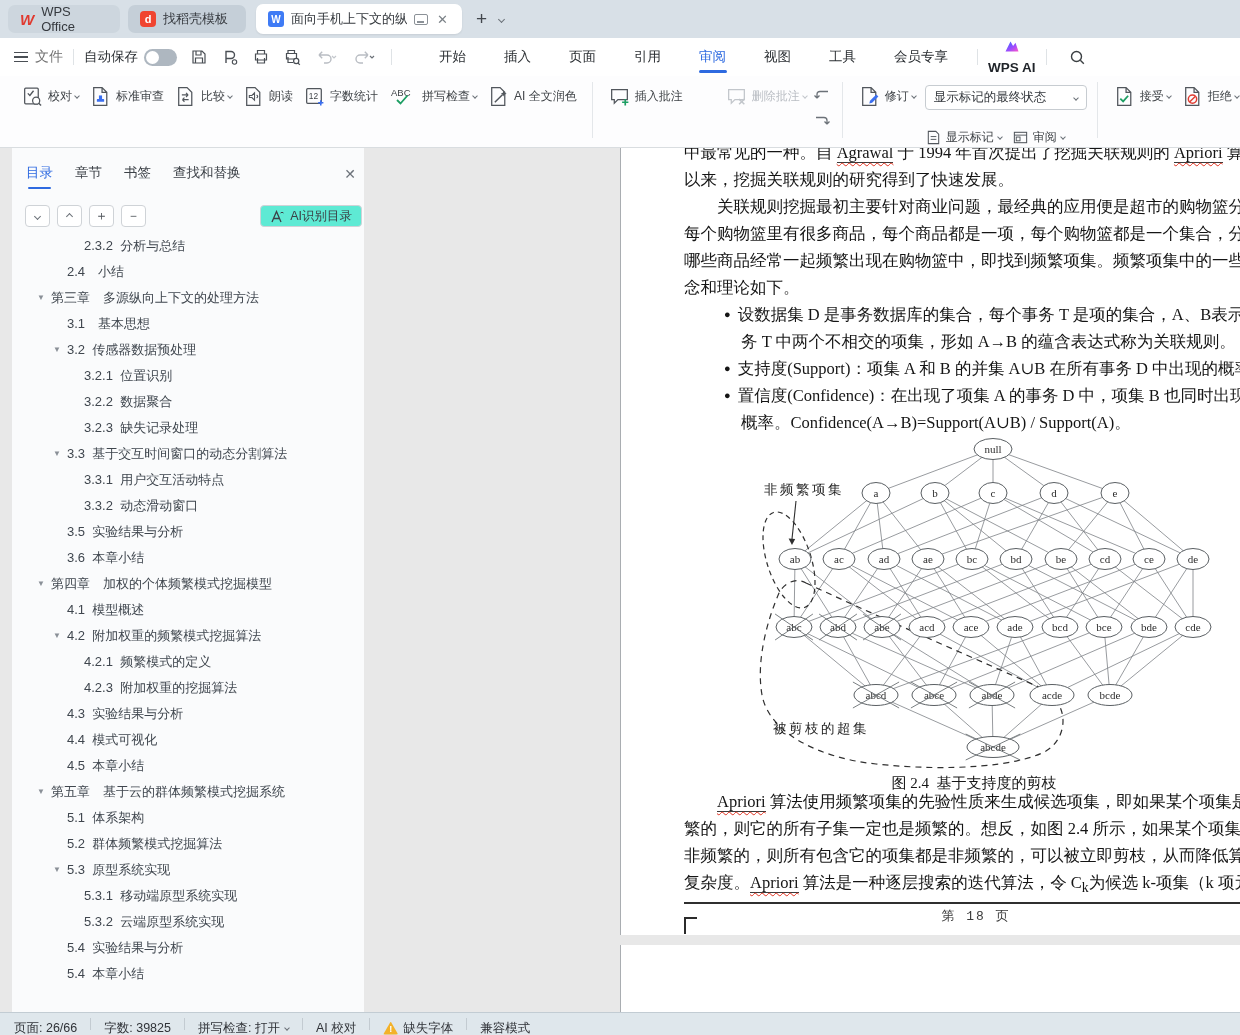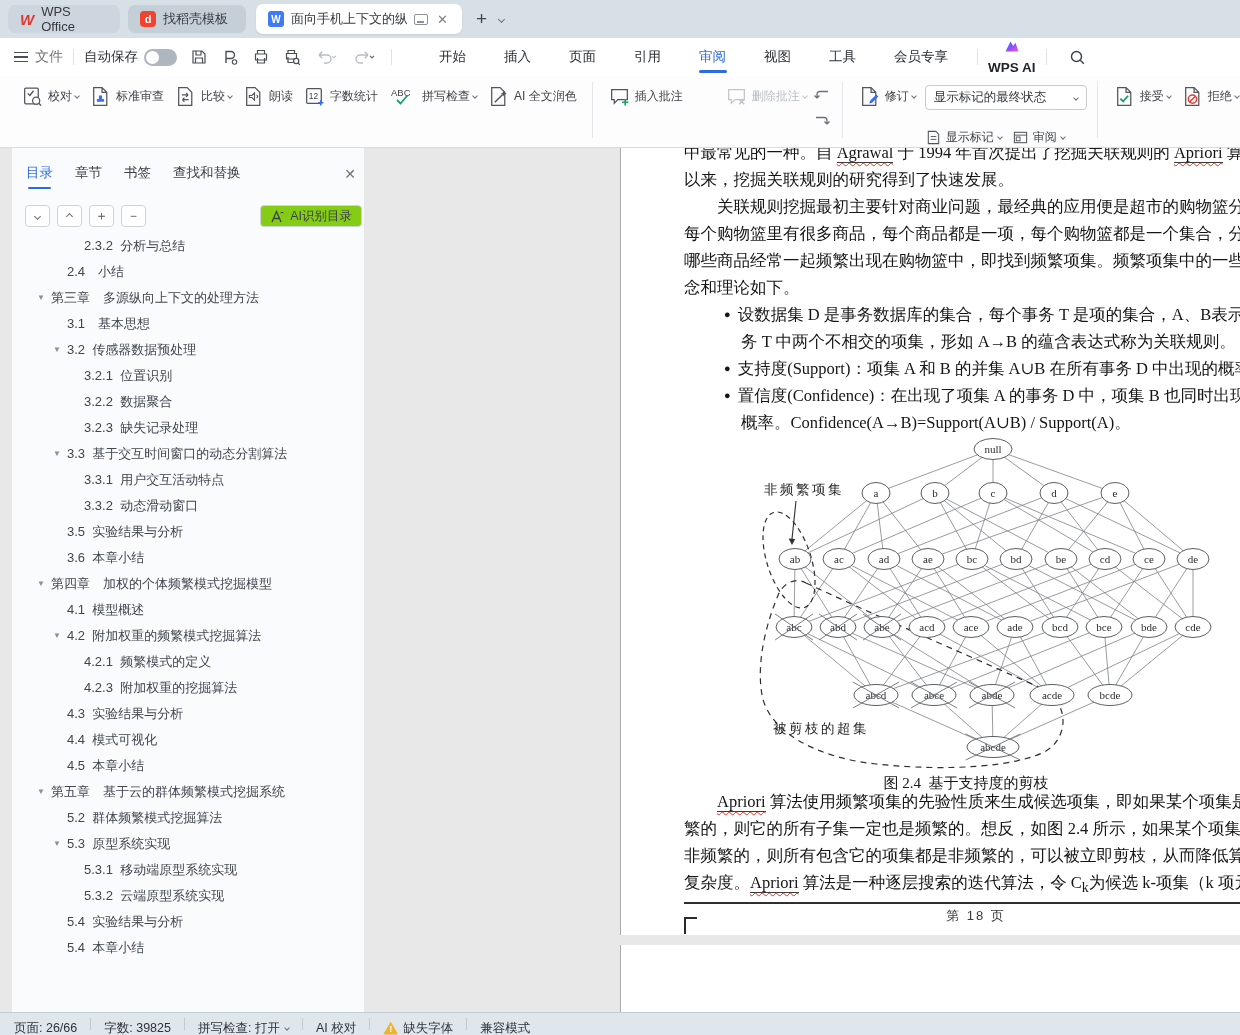--- a/index.html
+++ b/index.html
@@ -63,43 +63,43 @@
   
   .bodyarea { position:absolute; left:0; top:148px; width:100%; height:864px; }
   .sidebar { position:absolute; left:0; top:0; width:363px; height:100%; background:#fafbfc; border-right:1px solid #0f172a; overflow:hidden;margin-left:12px; }
   .stabs { display:flex; align-items:center; margin:16px 0 0 14px; gap:22px; font-size:13.5px; color:#3c4147; }
   .stab { position:relative; padding-bottom:7px; }
   .stab.active { color:#2e6ae0; }
   .stab.active::after { content:""; position:absolute; left:2px; right:2px; bottom:0; height:2.5px; background:#2e6ae0; border-radius:2px; }
   .sclose { position:absolute; right:18px; top:18px; color:#6c727a; font-size:14px; }
   .stoolbar { position:absolute; left:13px; top:57px; right:12px; display:flex; align-items:center; }
   .sqbtn { width:25px; height:22px; border:1px solid #cfd3d7; border-radius:4px; background:#fff; margin-right:7px; display:flex; align-items:center; justify-content:center; color:#50555b; font-size:13px; }
-  .aibtn { margin-left:auto; height:22px; border:1px solid #cfd3d7; border-radius:4px; background:#84cc16; display:flex; align-items:center; gap:5px; padding:0 9px; font-size:12.5px; color:#3c4147; }
+  .aibtn { margin-left:auto; height:22px; border:1px solid #cfd3d7; border-radius:4px; background:#5eead4; display:flex; align-items:center; gap:5px; padding:0 9px; font-size:12.5px; color:#3c4147; }
   .toc { position:absolute; left:0; top:92px; right:8px; bottom:0; overflow:hidden; }
   .tocrow { height:26px; line-height:26px; position:relative; font-size:13px; color:#3f464e; white-space:pre; }
   .tocrow .arr { position:absolute; top:0; font-size:8px; color:#8a9097; }
   .tocrow.l1 .arr { left:25px; } .tocrow.l2 .arr { left:41px; }
   .tocrow.l1 { padding-left:39px; } .tocrow.l2 { padding-left:55px; } .tocrow.l3 { padding-left:72px; }
   .sscroll { position:absolute; left:352px; top:417px; width:4px; height:425px; border-radius:2px; background:#c5c9cc; }
 
   
   .docarea { position:absolute; left:364px; top:0; right:0; bottom:0; background:#e8e8e8; overflow:hidden; }
   .page { position:absolute; left:256px; top:0; width:700px; height:787px; background:#fff; border-left:1px solid #a9adb1; border-right:1px solid #c6c9cc; }
   .page2 { position:absolute; left:256px; top:797px; width:700px; height:80px; background:#fff; border-left:1px solid #a9adb1; }
   .dlines { position:absolute; left:0; width:680px; }
   .line { height:27px; line-height:27px; padding-left:63px; font-family:"Liberation Serif","DejaVu Serif",serif; font-size:16.5px; color:#151515; white-space:pre; }
   .line.indent { text-indent:33px; }
   .line.bullet { padding-left:103px; }
   .line.cont { padding-left:120px; }
   .line .bdot { font-size:11px; vertical-align:2px; margin-right:7px; }
   .spell { border-bottom:1px solid #3a3a3a; text-decoration:underline wavy #e0301e 1px; text-underline-offset:3.5px; }
   .figure { position:absolute; left:0; top:285px; width:640px; height:345px; }
-  .caption { position:absolute; left:80px; top:626px; width:530px; text-align:center; font-family:"Liberation Serif","DejaVu Serif",serif; font-size:15px; color:#151515; white-space:pre; }
+  .caption { position:absolute; left:88px; top:626px; width:530px; text-align:center; font-family:"Liberation Serif","DejaVu Serif",serif; font-size:15px; color:#151515; white-space:pre; }
   .footrule { position:absolute; left:63px; top:754px; width:640px; height:2px; background:#2f2f2f; }
-  .pagefoot { position:absolute; left:90px; top:759px; width:530px; text-align:center; font-family:Liberation Sans, sans-serif; font-size:13px; color:#3b3b3b; letter-spacing:2px; }
+  .pagefoot { position:absolute; left:90px; top:759px; width:530px; text-align:center; font-family:Liberation Mono, monospace; font-size:13px; color:#3b3b3b; letter-spacing:2px; }
   .cornermark { position:absolute; left:63px; top:769px; width:13px; height:17px; border-left:2px solid #2b2b2b; border-top:2px solid #2b2b2b; }
 
   
   .statusbar { position:absolute; left:0; bottom:0; width:100%; height:23px; background:#dfe7ec; border-top:1px solid #c2ccd3; display:flex; align-items:center; font-size:12.5px; color:#303338; padding-left:14px; }
   .sitem { display:flex; align-items:center; gap:5px; white-space:pre;margin-top:8px; }
   .sbar-div { width:1px; height:12px; background:#c3cbd1; margin:0 13px; }
   .warn { position:relative; width:15px; height:13px; }
   .warn .tri { position:absolute; inset:0; background:#f3b229; clip-path:polygon(50% 0,100% 100%,0 100%); border-radius:2px; }
   .warn .ex { position:absolute; left:0; right:0; top:2px; text-align:center; color:#fff; font-size:9px; font-weight:bold; }
 </style>
@@ -517,20 +517,21 @@
           <div class="tocrow l2"><span>3.6  本章小结</span></div>
           <div class="tocrow l1"><span class="arr">▼</span><span>第四章　加权的个体频繁模式挖掘模型</span></div>
           <div class="tocrow l2"><span>4.1  模型概述</span></div>
           <div class="tocrow l2"><span class="arr">▼</span><span>4.2  附加权重的频繁模式挖掘算法</span></div>
           <div class="tocrow l3"><span>4.2.1  频繁模式的定义</span></div>
           <div class="tocrow l3"><span>4.2.3  附加权重的挖掘算法</span></div>
           <div class="tocrow l2"><span>4.3  实验结果与分析</span></div>
           <div class="tocrow l2"><span>4.4  模式可视化</span></div>
           <div class="tocrow l2"><span>4.5  本章小结</span></div>
           <div class="tocrow l1"><span class="arr">▼</span><span>第五章　基于云的群体频繁模式挖掘系统</span></div>
+          <div class="tocrow l2"><span>5.1  体系架构</span></div>
           <div class="tocrow l2"><span>5.2  群体频繁模式挖掘算法</span></div>
           <div class="tocrow l2"><span class="arr">▼</span><span>5.3  原型系统实现</span></div>
           <div class="tocrow l3"><span>5.3.1  移动端原型系统实现</span></div>
           <div class="tocrow l3"><span>5.3.2  云端原型系统实现</span></div>
           <div class="tocrow l2"><span>5.4  实验结果与分析</span></div>
           <div class="tocrow l2"><span>5.4  本章小结</span></div>
         </div>
       <div class="sscroll"></div>
     </div>
 

